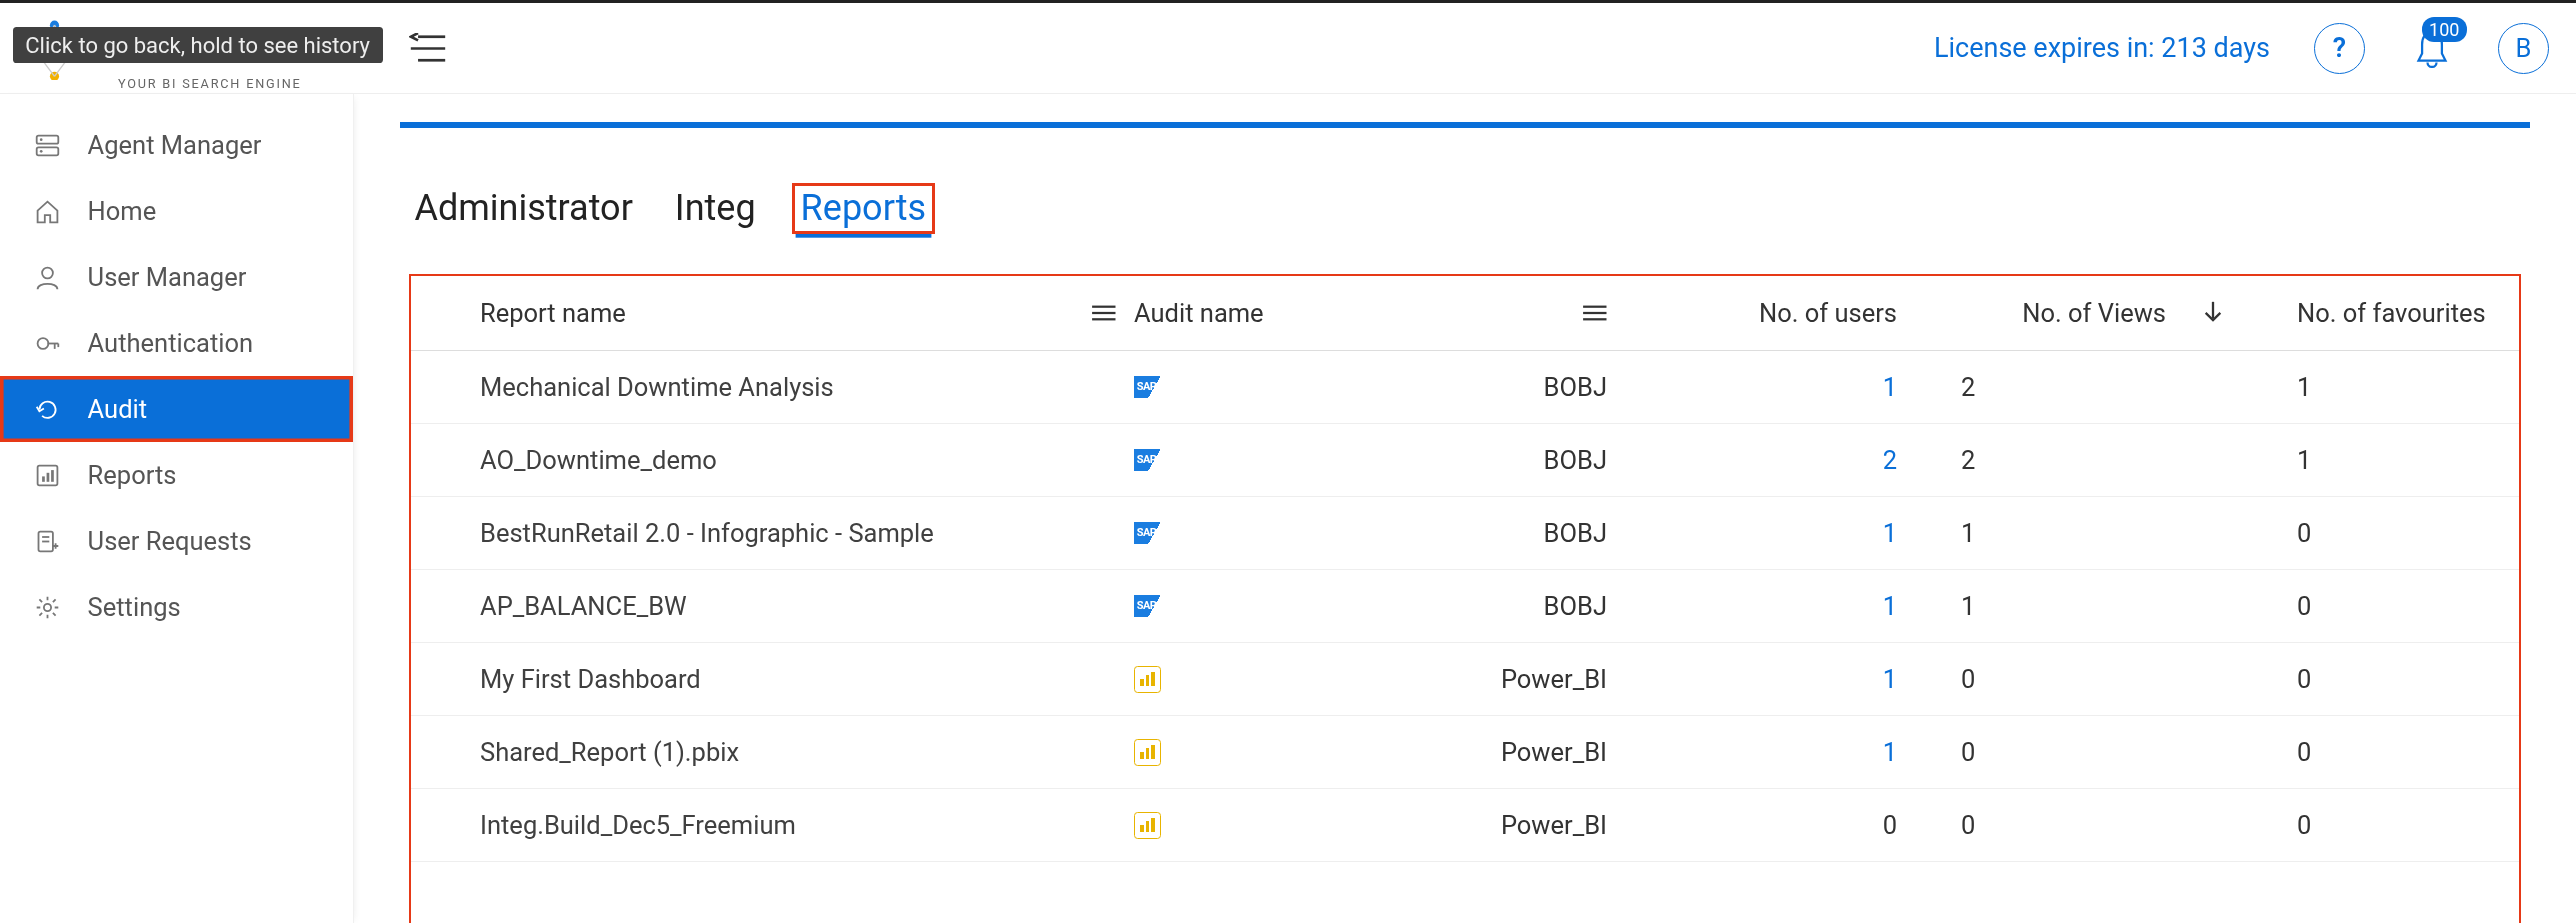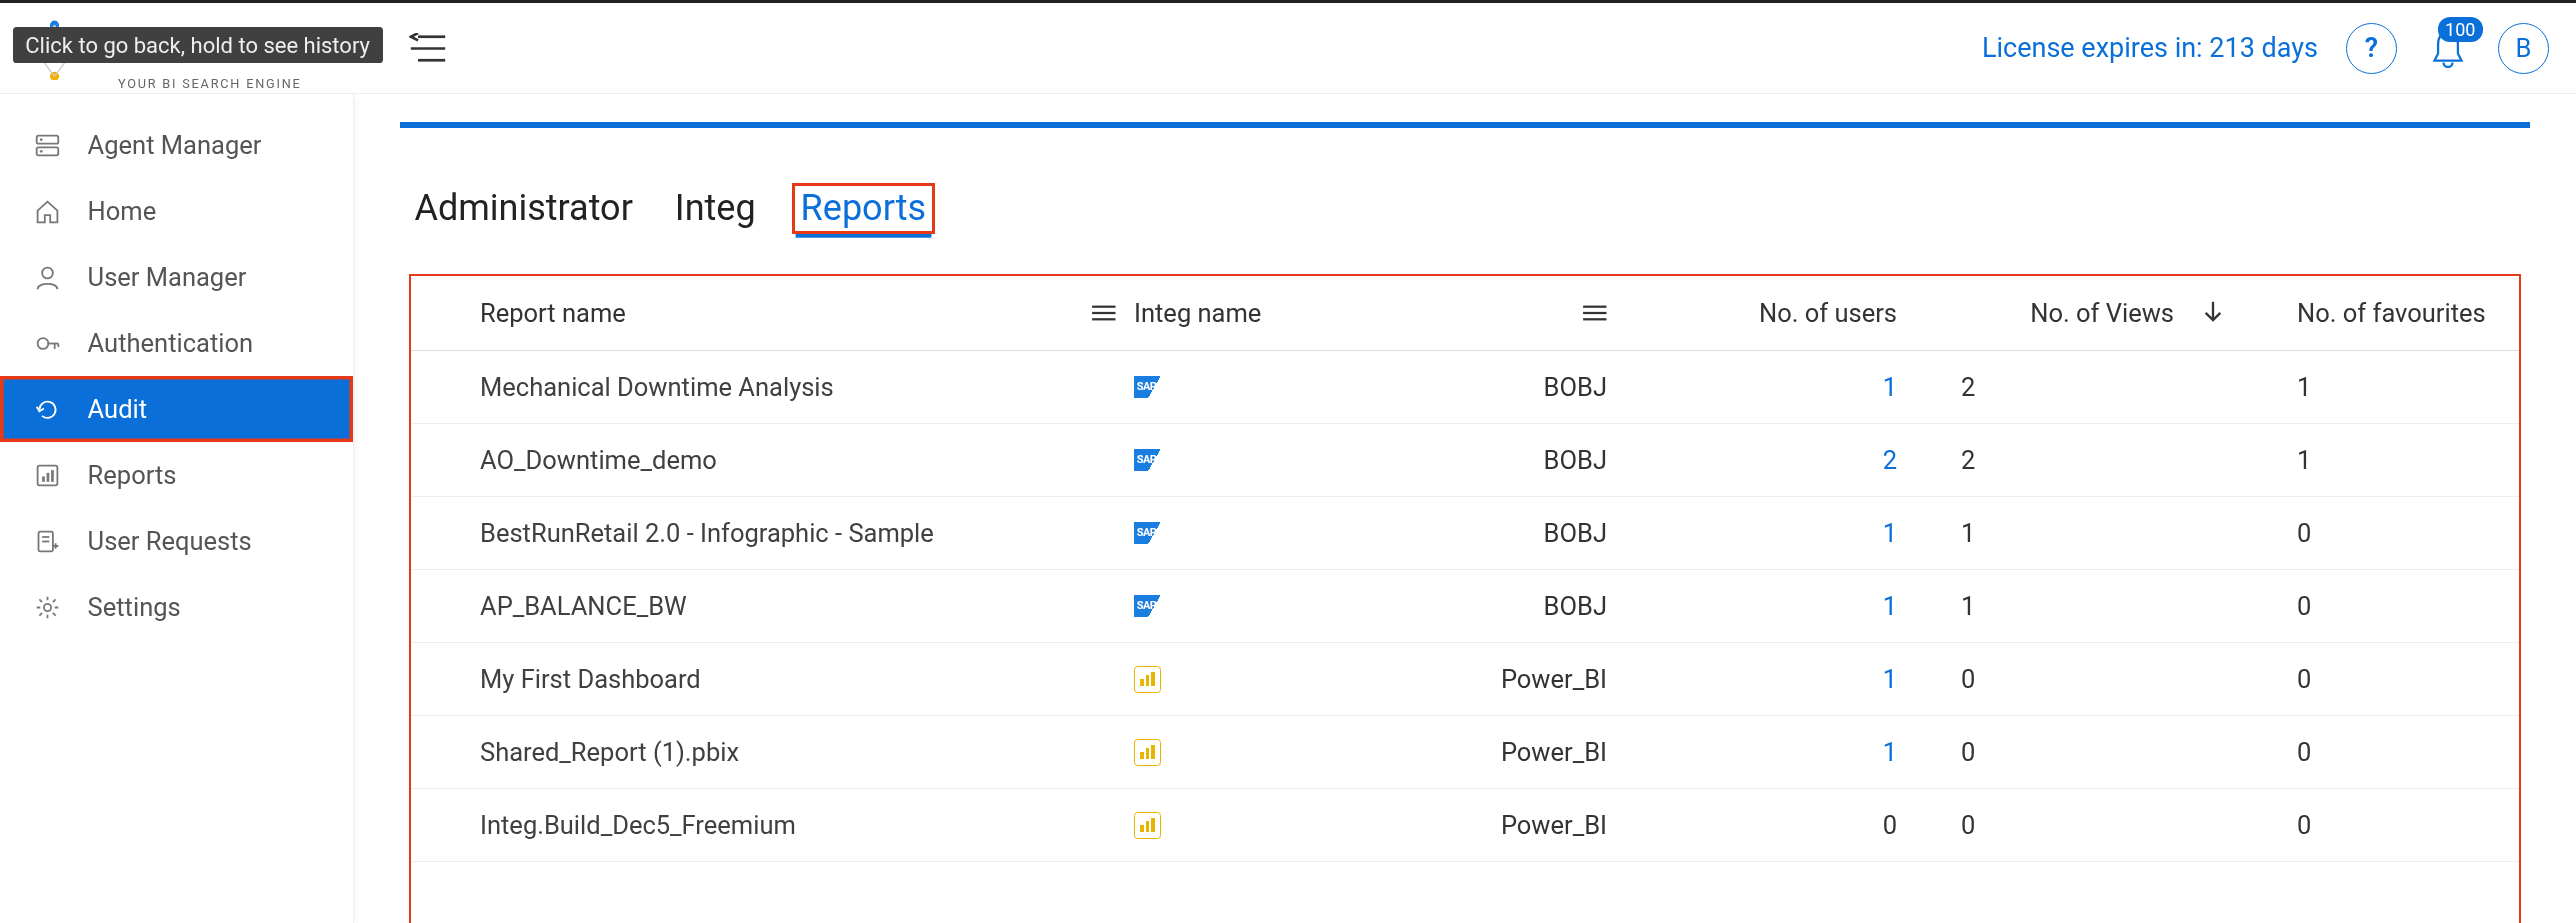--- a/index.html
+++ b/index.html
@@ -64,21 +64,21 @@
     margin-left: 55px;
     cursor: pointer;
     display:flex;
     flex-direction:column;
     gap:5.5px;
   }
   .hamburger svg { display:block; }
   .top-right {
     display: flex;
     align-items: center;
-    gap: 28px;
+    gap: 44px;
   }
   .license {
     color: #0a6fd8;
     font-size: 27px;
   }
   .circle-btn {
     width: 51px;
     height: 51px;
     border: 1.8px solid #0a6fd8;
     border-radius: 50%;
@@ -177,21 +177,21 @@
     display: flex;
     padding: 22px 33px;
     border-bottom: 0.9px solid #ddd;
     font-size: 25.5px;
     color: #333;
     align-items:center;
   }
   .col-report { width: 654px; display:flex; align-items:center; justify-content:space-between; padding-right:18px;margin-left:36px;}
   .col-agent  { width: 491px; display:flex; align-items:center; justify-content:space-between; padding-right:18px;}
   .col-users  { width: 327px; text-align:right; padding-right:55px;}
-  .col-views  { width: 327px; display:flex; align-items:flex-end; justify-content:flex-end; gap:28px; padding-right:55px;}
+  .col-views  { width: 327px; display:flex; align-items:flex-end; justify-content:flex-end; gap:36px; padding-right:55px;}
   .col-fav    { flex:1; text-align:left; padding-left:18px;}
   .menu-icon { cursor:pointer; }
   .tbody { flex:1; overflow-y:auto; }
   .row {
     display: flex;
     padding: 18px 33px;
     border-bottom: 0.9px solid #eee;
     font-size: 25.5px;
     align-items:center;
     min-height: 73px;
@@ -372,21 +372,21 @@
             <span>Report name</span>
             <span class="menu-icon">
               <svg width="23.6" height="18" viewBox="0 0 26 20">
                   <line x1="0" y1="3" x2="26" y2="3" stroke="#333" stroke-width="2.5"></line>
                   <line x1="0" y1="10" x2="26" y2="10" stroke="#333" stroke-width="2.5"></line>
                   <line x1="0" y1="17" x2="26" y2="17" stroke="#333" stroke-width="2.5"></line>
                 </svg>
             </span>
           </div>
           <div class="col-agent">
-            <span>Integ name</span>
+            <span>Audit name</span>
             <span class="menu-icon">
               <svg width="23.6" height="18" viewBox="0 0 26 20">
                   <line x1="0" y1="3" x2="26" y2="3" stroke="#333" stroke-width="2.5"></line>
                   <line x1="0" y1="10" x2="26" y2="10" stroke="#333" stroke-width="2.5"></line>
                   <line x1="0" y1="17" x2="26" y2="17" stroke="#333" stroke-width="2.5"></line>
                 </svg>
             </span>
           </div>
           <div class="col-users">
             <span>No. of users</span>

